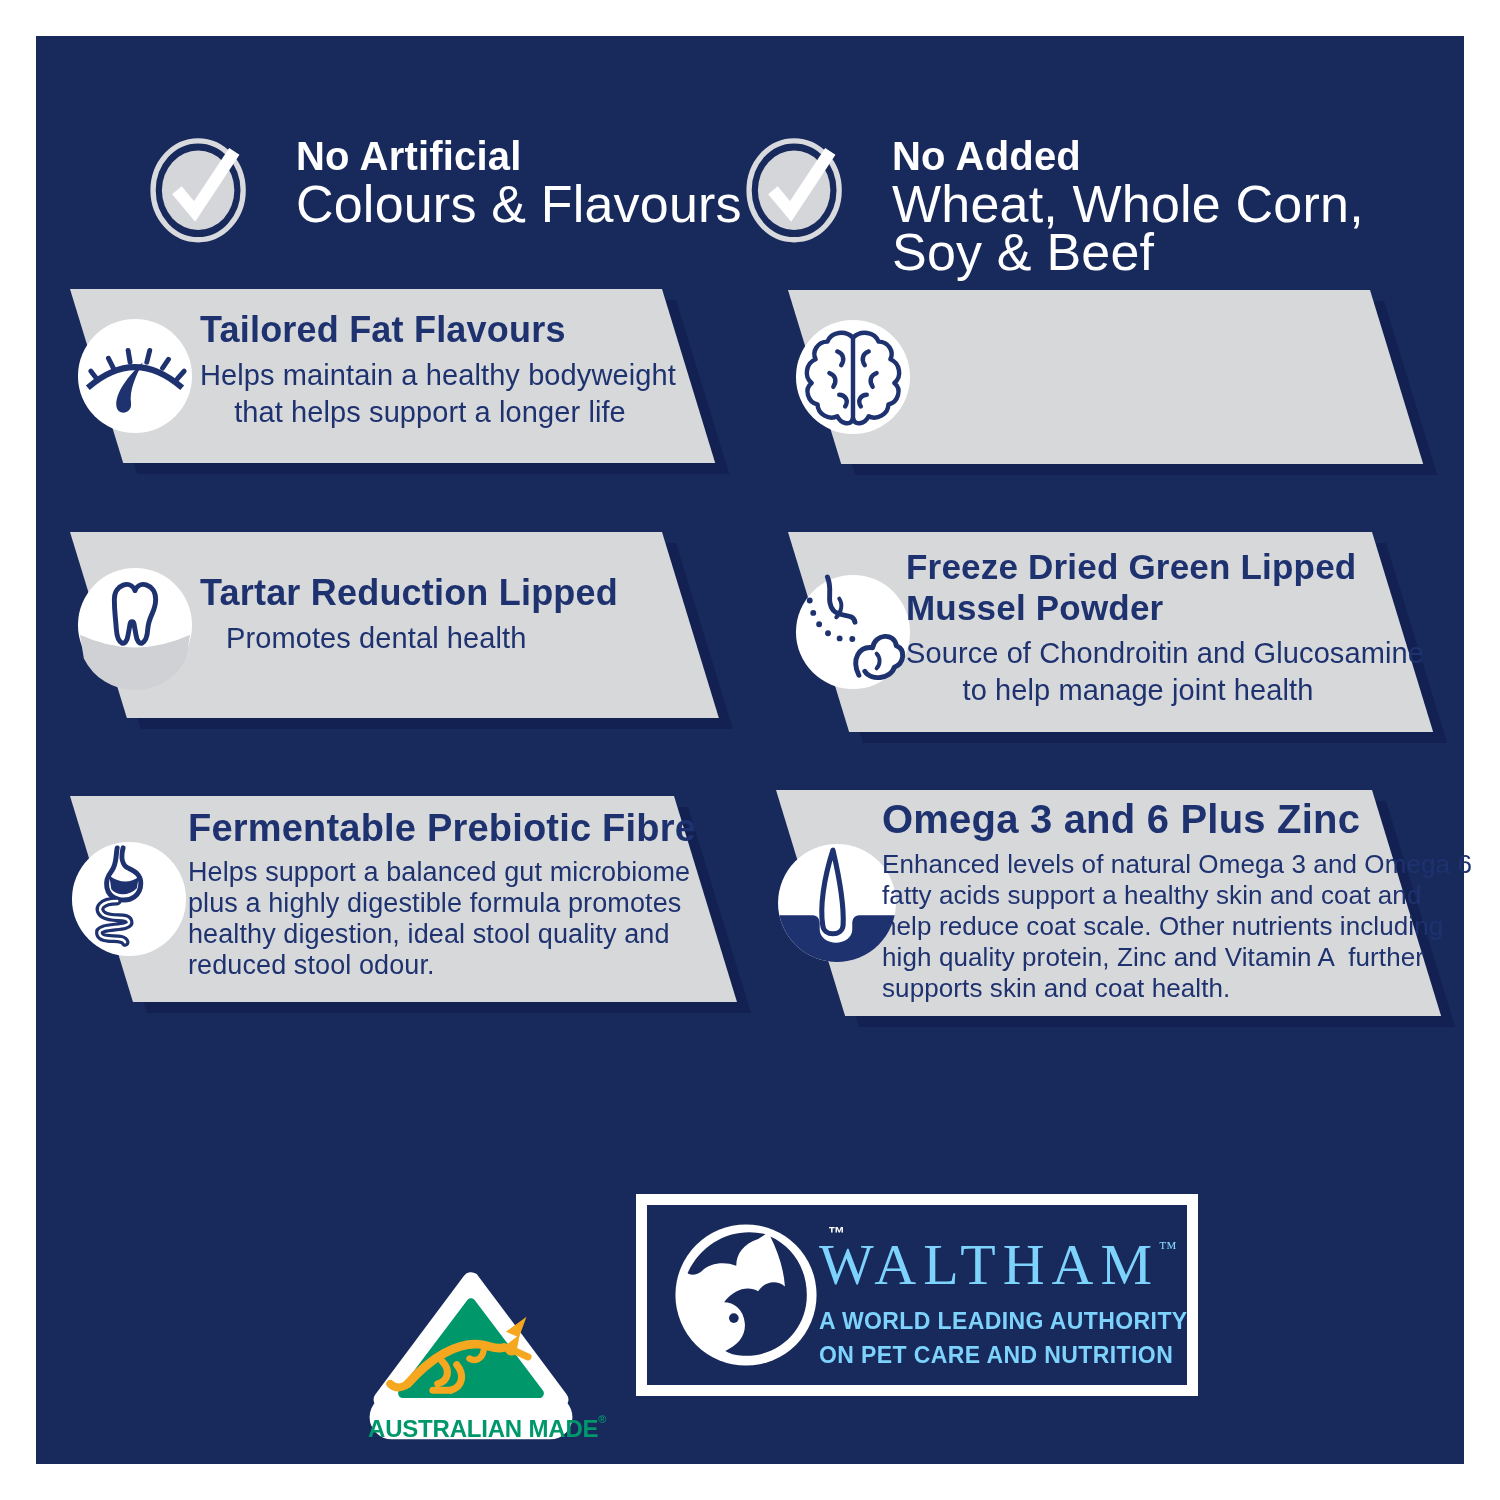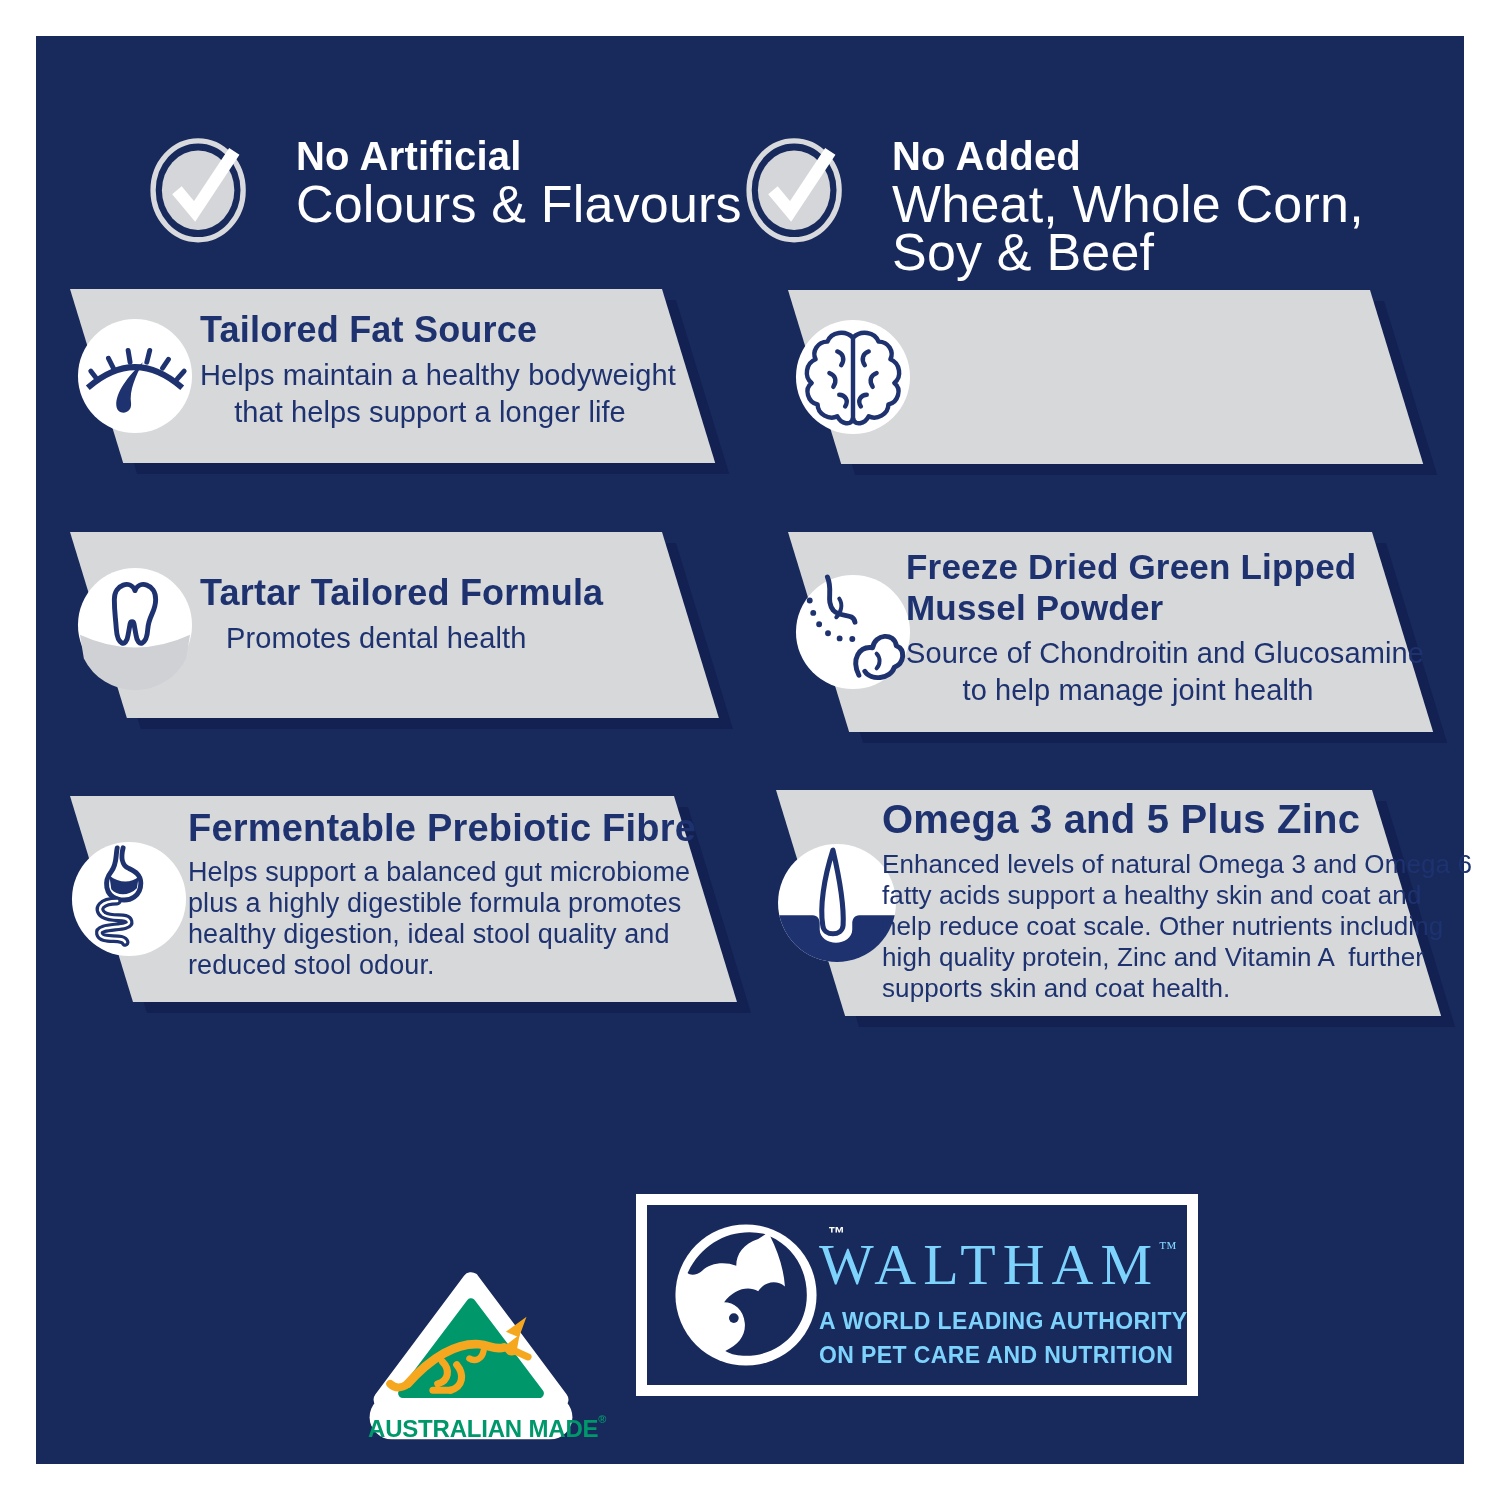--- a/index.html
+++ b/index.html
@@ -94,21 +94,21 @@
       <div class="panel-content">
         <div class="icon-circle">
           <svg viewBox="0 0 120 120">
             <circle cx="60" cy="60" r="58" fill="#ffffff"></circle>
             <path d="M12 72 Q60 30 108 72" stroke="#1e3270" stroke-width="6" fill="none"></path>
             <path d="M22 64 L15 55 M38 52 L33 42 M55 46 L53 34 M72 46 L75 34 M88 52 L94 43 M103 63 L110 55" stroke="#1e3270" stroke-width="5" fill="none" stroke-linecap="round"></path>
             <path d="M68 46 C61 60 54 74 56 88 C57 99 42 101 41 90 C40 77 53 60 68 46 Z" fill="#1e3270"></path>
           </svg>
         </div>
         <div class="panel-text">
-          <h3 class="panel-title">Tailored Fat Source</h3>
+          <h3 class="panel-title">Tailored Fat Flavours</h3>
           <p class="panel-desc desc-center">Helps maintain a healthy bodyweight
 that helps support a longer life</p>
         </div>
       </div>
     </section>
 
     <section class="panel" style="--l:752px;--t:254px;--w:582px;--h:174px;--tl:134px;--pt:34px;">
       <div class="panel-shadow"></div>
       <div class="panel-bg"></div>
       <div class="panel-content">
@@ -136,21 +136,21 @@
       <div class="panel-bg"></div>
       <div class="panel-content">
         <div class="icon-circle">
           <svg viewBox="0 0 120 120">
             <circle cx="60" cy="60" r="58" fill="#ffffff"></circle>
             <path d="M4 70 Q60 96 116 70 L112 94 A58 58 0 0 1 8 94 Z" fill="#cfd1d5"></path>
             <path d="M39 34 C39 18 56 14 60 25 C64 14 81 18 81 34 C81 47 74 50 73 64 C72 80 63 84 61 70 L59 59 C58.5 56 55.5 56 55 59 L53 70 C51 84 42 80 41 64 C40 50 39 47 39 34 Z" fill="#ffffff" stroke="#1e3270" stroke-width="5" stroke-linejoin="round"></path>
           </svg>
         </div>
         <div class="panel-text">
-          <h3 class="panel-title">Tartar Tailored Formula</h3>
+          <h3 class="panel-title">Tartar Reduction Lipped</h3>
           <p class="panel-desc desc-left" style="margin-left:26px;">Promotes dental health</p>
         </div>
       </div>
     </section>
 
     <section class="panel" style="--l:752px;--t:496px;--w:584px;--h:200px;--tl:118px;--pt:14px;--ts:35px;">
       <div class="panel-shadow"></div>
       <div class="panel-bg"></div>
       <div class="panel-content">
         <div class="icon-circle">
@@ -211,21 +211,21 @@
                 </clipPath>
               </defs>
             <circle cx="60" cy="60" r="58" fill="#ffffff"></circle>
             <g clip-path="url(#fcclip)">
               <path d="M0 72 L36 72 C41 72 43 76 43 80 L43 86 C43 94 51 99 59 99 C67 99 75 94 75 86 L75 80 C75 76 77 72 82 72 L120 72 L120 120 L0 120 Z" fill="#1e3270"></path>
             </g>
             <path d="M56 8 C47 36 43 64 46 82 C47 93 65 93 66 82 C67 64 63 38 56 8 Z" fill="#ffffff" stroke="#1e3270" stroke-width="5" stroke-linejoin="round"></path>
           </svg>
         </div>
         <div class="panel-text">
-          <h3 class="panel-title">Omega 3 and 5 Plus Zinc</h3>
+          <h3 class="panel-title">Omega 3 and 6 Plus Zinc</h3>
           <p class="panel-desc desc-left">Enhanced levels of natural Omega 3 and Omega 6
 fatty acids support a healthy skin and coat and
 help reduce coat scale. Other nutrients including
 high quality protein, Zinc and Vitamin A  further
 supports skin and coat health.</p>
         </div>
       </div>
     </section>
 
     <div class="aus-logo">

